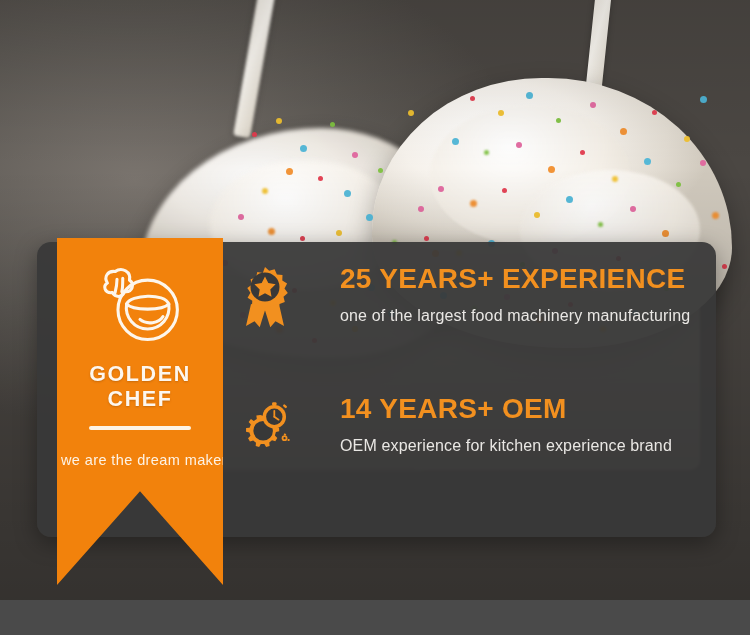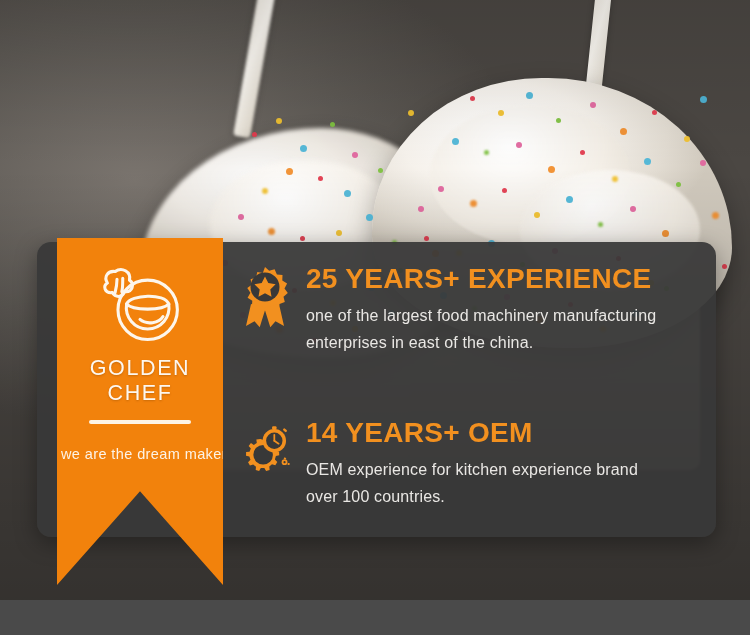--- a/index.html
+++ b/index.html
@@ -100,24 +100,24 @@
   }
 
   #logo-mark{
     position:relative;
     width:96px; height:92px;
     margin:22px auto 0;
   }
   #logo-mark svg{ display:block; width:100%; height:100%; }
 
   #brand-name{
-    margin-top:4px;
+    margin-top:10px;
     color:#fdf7ef;
     font-size:21.5px;
-    font-weight:400;
+    font-weight:700;
     letter-spacing:1.6px;
     text-shadow:0 1px 2px rgba(120,60,0,.35);
   }
 
   #divider{
     width:102px; height:4px;
     margin:14px auto 0;
     background:#fdf4e6;
     border-radius:2px;
   }
@@ -132,30 +132,30 @@
   }
   #tagline .tl-line{ display:block; white-space:nowrap; }
 
   
   .feature{
     position:absolute;
     left:238px;
     width:470px;
   }
   #feature-1{ top:262px; }
-  #feature-2{ top:416px; }
+  #feature-2{ top:392px; }
 
   .feature .ico{
     position:absolute;
     left:0; top:4px;
     width:54px; height:62px;
   }
   .feature .ico svg{ display:block; width:100%; height:100%; }
 
-  .feature .body{ margin-left:68px; }
+  .feature .body{ margin-left:102px; }
 
   .feat-title{
     color:#f2901f;
     font-size:28px;
     font-weight:700;
     letter-spacing:.3px;
     line-height:34px;
     white-space:nowrap;
   }
   .feat-desc{
@@ -310,21 +310,20 @@
           <path d="M41 38 l5 22 -8.5-4.8 -5.2 6.1 -6.1-19.6z"></path>
         </g>
         <circle cx="27" cy="21" r="14.5" fill="#383838"></circle>
         <path d="M27 10.5 l3.3 6.6 7.3 1.1 -5.3 5.2 1.2 7.3 -6.5-3.4 -6.5 3.4 1.2-7.3 -5.3-5.2 7.3-1.1z" fill="#f2901f"></path>
       </svg>
     </div>
     <div class="body">
       <div class="feat-title">25 YEARS+ EXPERIENCE</div>
       <div class="feat-desc">
         <span class="d-line">one of the largest food machinery manufacturing</span>
-        <span class="d-line">enterprises in east of the china.</span>
       </div>
     </div>
   </div>
 
   <div class="feature" id="feature-2">
     <div class="ico">
       <svg viewBox="0 0 58 54" aria-hidden="true">
         <g fill="#f2901f">
           <path d="M24 14 l3.6 1.1 2.2-3 3.4 1.9 -.6 3.7 3.1 2.3 3.1-2.1 2.4 3.1 -2.3 2.9 1.5 3.6 3.7 .2 .2 3.9 -3.6 .9 -1.1 3.7 2.6 2.7 -2.1 3.3 -3.6-1.1 -2.9 2.5 .4 3.7 -3.8 1.1 -1.9-3.2 -3.8 .1 -1.8 3.3 -3.7-1.1 .3-3.7 -3-2.4 -3.5 1.2 -2-3.4 2.6-2.7 -1.2-3.6 -3.6-.8 .1-3.9 3.7-.3 1.4-3.6 -2.4-2.8 2.5-3 3.1 2 3.2-2.2 -.5-3.7z"></path>
           <circle cx="27" cy="31" r="10.5" fill="#383838"></circle>
@@ -343,18 +342,17 @@
             <path d="M39 16 V9.6"></path>
             <path d="M39 16 l4.6 3.1"></path>
           </g>
         </g>
       </svg>
     </div>
     <div class="body">
       <div class="feat-title">14 YEARS+ OEM</div>
       <div class="feat-desc">
         <span class="d-line">OEM experience for kitchen experience brand</span>
-        <span class="d-line">over 100 countries.</span>
       </div>
     </div>
   </div>
 
 </div>
 
 </body></html>

